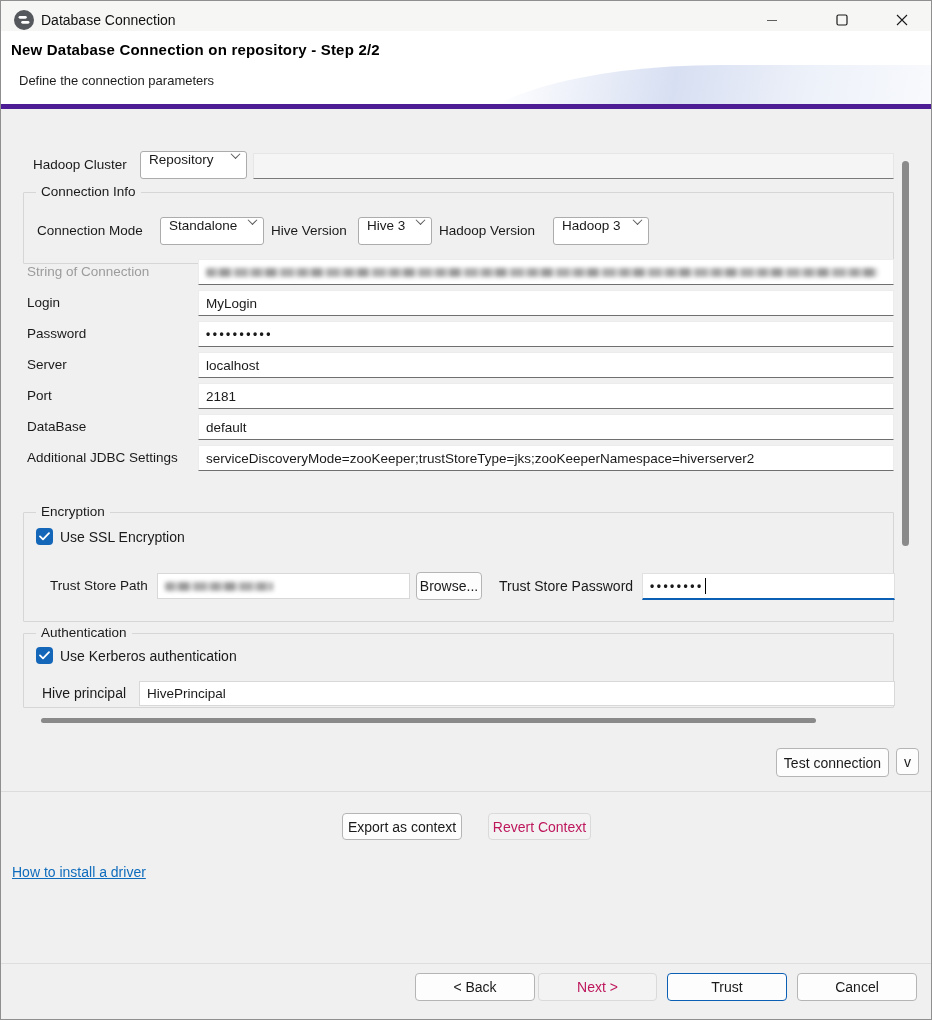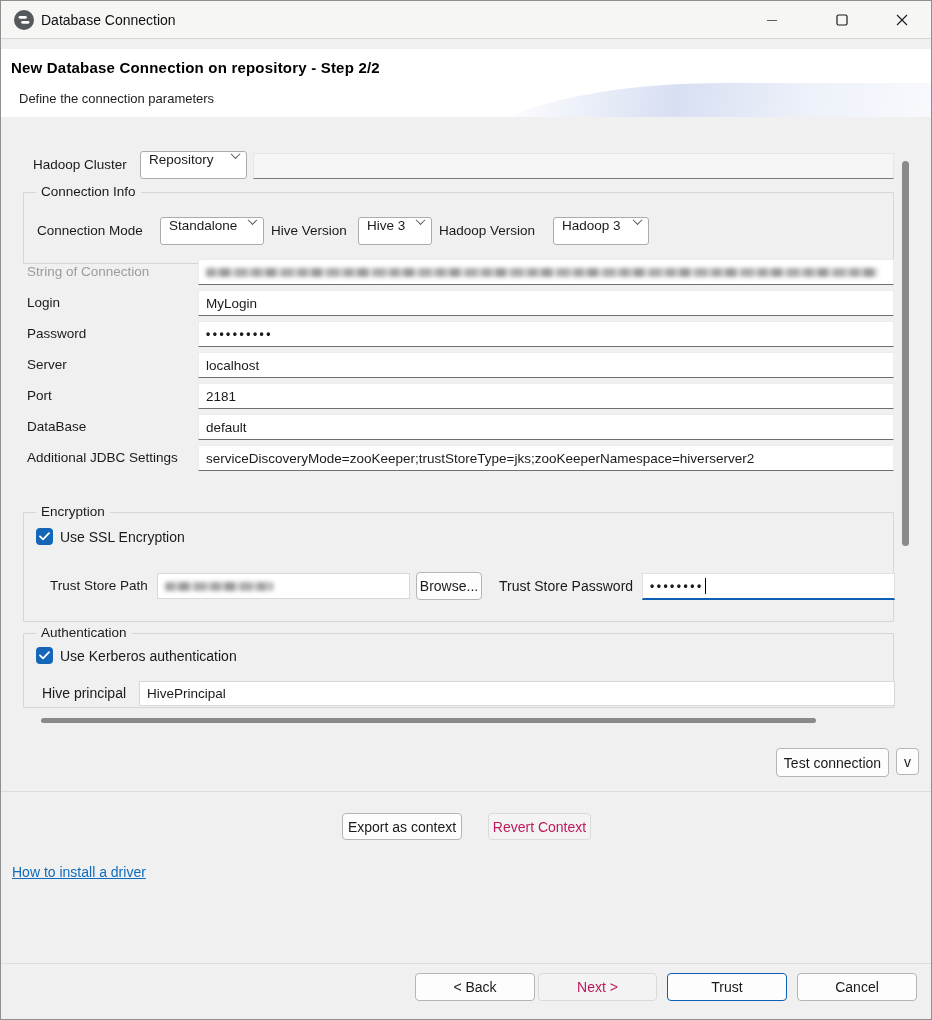--- a/index.html
+++ b/index.html
@@ -9,21 +9,21 @@
   .abs { position:absolute; }
 
   
   .titlebar { position:absolute; left:0; top:0; width:100%; height:38px; background:#f6f6f5; border-bottom:1px solid #d5d5d5; }
   .titlebar .app-title { position:absolute; left:40px; top:0; height:38px; line-height:38px; font-size:14px; color:#111; }
   .app-icon { position:absolute; left:13px; top:9px; width:20px; height:20px; }
   .wc { position:absolute; top:0; height:38px; width:45px; display:flex; align-items:center; justify-content:center; cursor:default; }
   .wc-min { left:748px; } .wc-max { left:818px; } .wc-close { left:878px; }
 
   
-  .header { position:absolute; left:0; top:48px; width:100%; height:78px; background:#fff; border-bottom:2px solid #4c1d95; overflow:hidden; }
+  .header { position:absolute; left:0; top:30px; width:100%; height:78px; background:#fff; border-bottom:5px solid #4c1d95; overflow:hidden; }
   .swoosh { position:absolute; top:34px; right:-30px; width:500px; height:90px;
             background:linear-gradient(100deg, rgba(219,227,243,0) 8%, #d7dff2 42%, #edf1f9 68%, #fbfcfe 100%);
             border-top-left-radius:260px 80px; }
   .hdr-title { position:absolute; left:10px; top:10px; font-size:15px; font-weight:bold; letter-spacing:.2px; color:#000; }
   .hdr-sub { position:absolute; left:18px; top:42px; font-size:13px; color:#1d1d1d; }
 
   
   .content { position:absolute; left:0; top:116px; width:100%; height:904px; background:#f0f0f0; }
 
   .lbl { font-size:13.5px; color:#1a1a1a; white-space:nowrap; }

